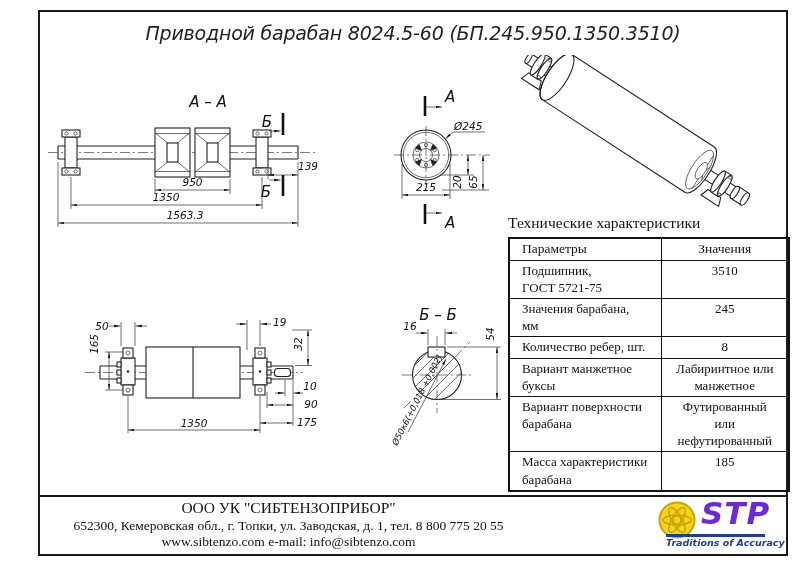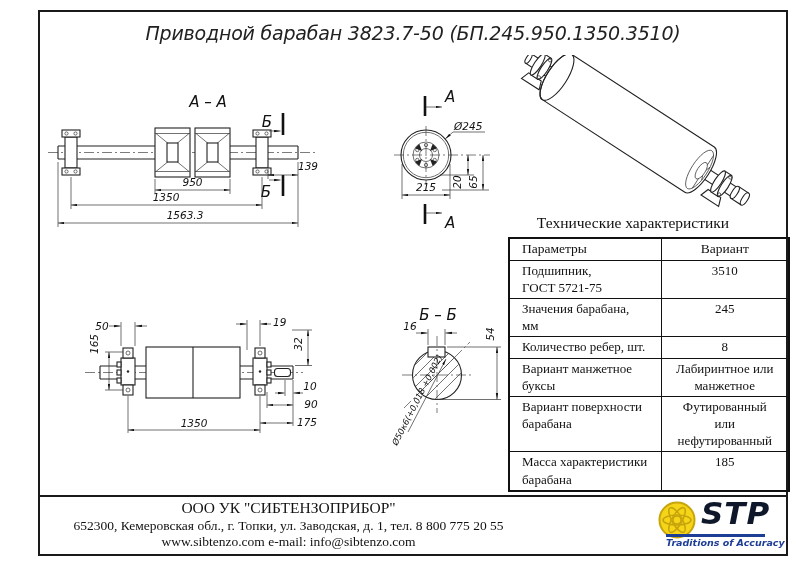--- a/index.html
+++ b/index.html
@@ -13,47 +13,47 @@
   .view{position:absolute}
   svg text{fill:#111}
   .sl{font:italic 15px "DejaVu Sans",sans-serif}
   .dt{font:italic 10.5px "DejaVu Sans",sans-serif}
   .dt2{font:italic 8.5px "DejaVu Sans",sans-serif}
   .ln{stroke:#222;stroke-width:1.1;fill:none}
   .fw{fill:#fff;stroke:#222;stroke-width:1.1}
   .tn{stroke:#333;stroke-width:0.7;fill:none}
   .cl{stroke:#444;stroke-width:0.7;stroke-dasharray:10 3 2 3;fill:none}
   .thick{stroke:#111;stroke-width:2.6;fill:none}
-  .spec-title{position:absolute;left:492px;top:214px;width:282px;text-align:center;
+  .spec-title{position:absolute;left:508px;top:214px;width:282px;text-align:left;
               font:15.5px "Liberation Serif",serif}
   .spec{position:absolute;left:508px;top:237px;width:282px;border-collapse:collapse;
         table-layout:fixed;font:13px/1.32 "Liberation Serif",serif;border:2px solid #111}
   .spec th,.spec td{border:1px solid #111;padding:1px 12px 2px;vertical-align:top;
         white-space:pre-line;font-weight:normal}
   .spec th{font-size:13.5px}
   .spec .h-param{text-align:left}
   .spec .h-value,.spec .v{text-align:center}
   .footer-text{position:absolute;left:40px;top:499px;width:497px;text-align:center;line-height:1.22}
   .f1{font-size:15.5px}
   .f2,.f3{font-size:13.5px}
   .logo{position:absolute;left:652px;top:497px;width:136px;height:58px}
   .flower{position:absolute;left:4px;top:2px}
   .logo-stp{position:absolute;left:49px;top:-3px;font:bold italic 31px/38px "DejaVu Sans",sans-serif;
-            color:#0f172a;letter-spacing:1px}
+            color:#6d28d9;letter-spacing:1px}
   .logo-line{position:absolute;left:14px;top:37px;width:99px;height:2.5px;background:#1e3d96}
   .logo-tag{position:absolute;left:14px;top:40px;font:bold italic 9.5px "DejaVu Sans",sans-serif;
             color:#1e3d96;white-space:nowrap}
 </style>
 </head>
 <body>
 
 <div class="frame"></div>
 <div class="divider"></div>
 
-<div class="title">Приводной барабан 3823.7-50 (БП.245.950.1350.3510)</div>
+<div class="title">Приводной барабан 8024.5-60 (БП.245.950.1350.3510)</div>
 
 <svg class="view" style="left:40px;top:85px" width="300" height="150" viewBox="0 0 300 150">
   <defs>
     <marker id="ar1" markerWidth="10" markerHeight="5" refX="9.2" refY="2" orient="auto-start-reverse">
       <path d="M0,0.3 L9.2,2 L0,3.7 Z" fill="#111"></path>
     </marker>
   </defs>
   <text class="sl" x="168" y="22" text-anchor="middle">А – А</text>
   <line class="cl" x1="8" y1="67.5" x2="278" y2="67.5"></line>
   <g class="ln">
@@ -337,21 +337,21 @@
 
 <div class="spec-title">Технические характеристики</div>
 <table class="spec">
   <colgroup>
       <col style="width:152px">
       <col>
     </colgroup>
   <thead>
     <tr>
       <th class="h-param">Параметры</th>
-      <th class="h-value">Вариант</th>
+      <th class="h-value">Значения</th>
     </tr>
   </thead>
   <tbody>
     <tr>
       <td>Подшипник,
 ГОСТ 5721-75</td>
       <td class="v">3510</td>
     </tr>
     <tr>
       <td>Значения барабана, мм</td>

